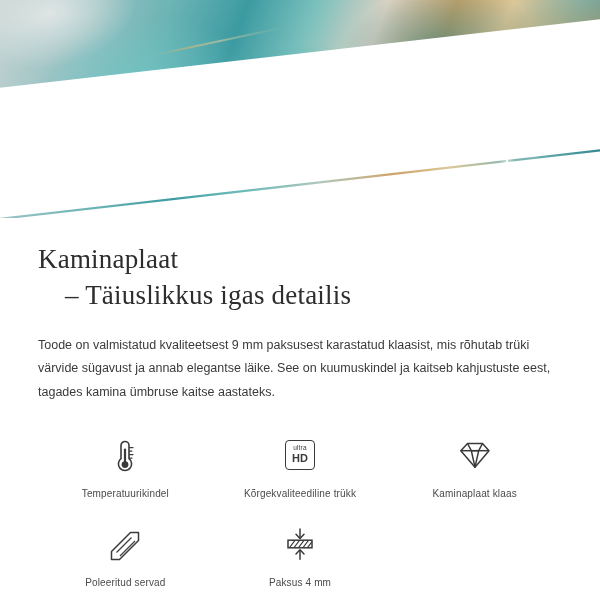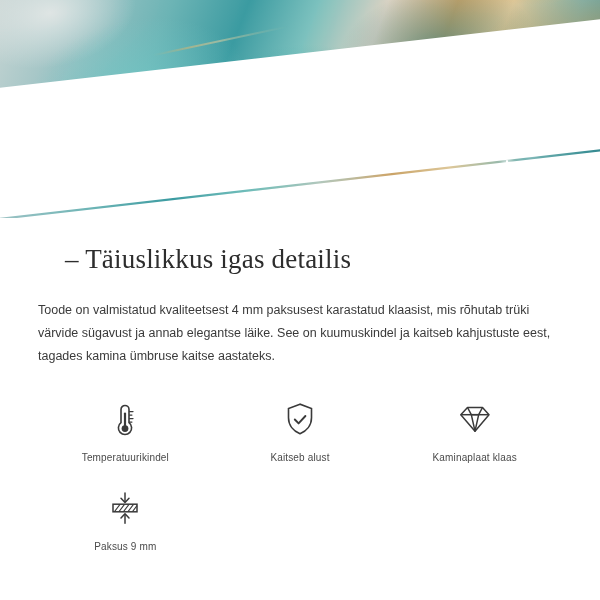--- a/index.html
+++ b/index.html
@@ -193,72 +193,82 @@
     <div class="plate-edge"></div>
     <div class="plate-edge-2"></div>
     <div class="hero-mask"></div>
     <div class="sparkle s1"></div>
     <div class="sparkle s2"></div>
   </div>
 
   <div class="content">
 
     <h1 class="title">
+      <span>Kaminaplaat</span>
       <span class="line2">– Täiuslikkus igas detailis</span>
     </h1>
 
-    <p class="body-copy">Toode on valmistatud kvaliteetsest 4 mm paksusest karastatud klaasist, mis rõhutab trüki värvide sügavust ja annab elegantse läike. See on kuumuskindel ja kaitseb kahjustuste eest, tagades kamina ümbruse kaitse aastateks.</p>
+    <p class="body-copy">Toode on valmistatud kvaliteetsest 9 mm paksusest karastatud klaasist, mis rõhutab trüki värvide sügavust ja annab elegantse läike. See on kuumuskindel ja kaitseb kahjustuste eest, tagades kamina ümbruse kaitse aastateks.</p>
 
     <div class="features">
 
       <div class="feature">
         <div class="feature-icon">
           <svg width="34" height="38" viewBox="0 0 34 38" fill="none" stroke="#3a3a3a" stroke-width="1.6">
             <path d="M17 5.5a4 4 0 0 0-4 4v13.2a6.6 6.6 0 1 0 8 0V9.5a4 4 0 0 0-4-4z"></path>
             <circle cx="17" cy="28.6" r="3.4" fill="#3a3a3a" stroke="none"></circle>
             <path d="M17 13.5v12.4" stroke-width="2.2" stroke-linecap="round"></path>
             <path d="M21.6 11.6h3.4M21.6 15.1h2.3M21.6 18.6h3.4M21.6 22.1h2.3" stroke-width="1.3" stroke-linecap="round"></path>
           </svg>
         </div>
         <div class="feature-label">Temperatuurikindel</div>
       </div>
 
-
-      <div class="feature">
-        <div class="feature-icon">
-          <svg width="34" height="38" viewBox="0 0 34 38" fill="none" stroke="#3a3a3a" stroke-width="1.6">
-            <path d="M17 4.2 5.5 8.6v9.1c0 7.4 4.9 13.3 11.5 16 6.6-2.7 11.5-8.6 11.5-16V8.6L17 4.2z"></path>
-            <path d="M11.8 19.5l3.8 3.9 6.8-7.4" stroke-width="1.9" stroke-linecap="round" stroke-linejoin="round"></path>
-          </svg>
-        </div>
-        <div class="feature-label">Kaitseb alust</div>
-      </div>
+      <div class="feature">
+        <div class="feature-icon">
+          <div class="ultrahd-box">
+            <span class="u1">ultra</span>
+            <span class="u2">HD</span>
+          </div>
+        </div>
+        <div class="feature-label">Kõrgekvaliteediline trükk</div>
+      </div>
+
 
       <div class="feature">
         <div class="feature-icon">
           <svg width="38" height="34" viewBox="0 0 38 34" fill="none" stroke="#3a3a3a" stroke-width="1.5" stroke-linejoin="round">
             <path d="M11.5 5.5h15l6.5 7.2L19 29.2 4.8 12.7l6.7-7.2z"></path>
             <path d="M4.8 12.7h28.2"></path>
             <path d="M11.5 5.5 15.3 12.7 19 29.2 22.7 12.7 26.5 5.5"></path>
             <path d="M15.3 12.7h7.4"></path>
           </svg>
         </div>
         <div class="feature-label">Kaminaplaat klaas</div>
       </div>
 
+      <div class="feature">
+        <div class="feature-icon">
+          <svg width="38" height="34" viewBox="0 0 38 34" fill="none" stroke="#3a3a3a" stroke-width="1.5" stroke-linejoin="round">
+            <path d="M5.5 24.5 24.5 5.5h8v8l-19 19h-8v-8z" stroke-linecap="round"></path>
+            <path d="M10.5 25.5 25.5 10.5M14 29 29 14" stroke-width="1.2"></path>
+          </svg>
+        </div>
+        <div class="feature-label">Poleeritud servad</div>
+      </div>
 
       <div class="feature">
         <div class="feature-icon">
           <svg width="36" height="38" viewBox="0 0 36 38" fill="none" stroke="#3a3a3a" stroke-width="1.5">
             <path d="M18 4v8.5" stroke-linecap="round"></path>
             <path d="M14 9.2 18 13.4 22 9.2" stroke-linecap="round" stroke-linejoin="round"></path>
             <rect x="6" y="15.2" width="24" height="7.6"></rect>
             <path d="M7.5 22.6 13 15.4M12 22.6 17.5 15.4M16.5 22.6 22 15.4M21 22.6 26.5 15.4M25.5 22.6 30 16.6" stroke-width="1.1"></path>
             <path d="M18 34.2v-8.5" stroke-linecap="round"></path>
             <path d="M14 29 18 24.8 22 29" stroke-linecap="round" stroke-linejoin="round"></path>
           </svg>
         </div>
-        <div class="feature-label">Paksus 9 mm</div>
+        <div class="feature-label">Paksus 4 mm</div>
       </div>
 
     </div>
   </div>
 </div>
 
 </body></html>

